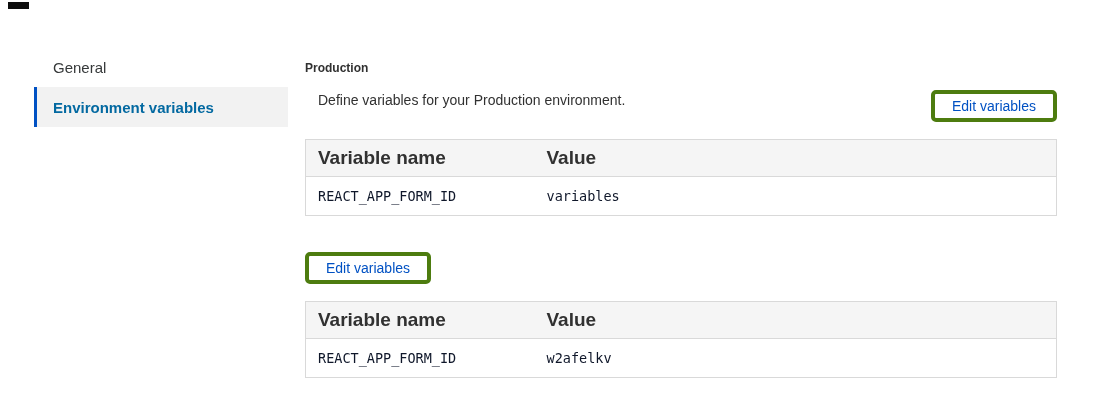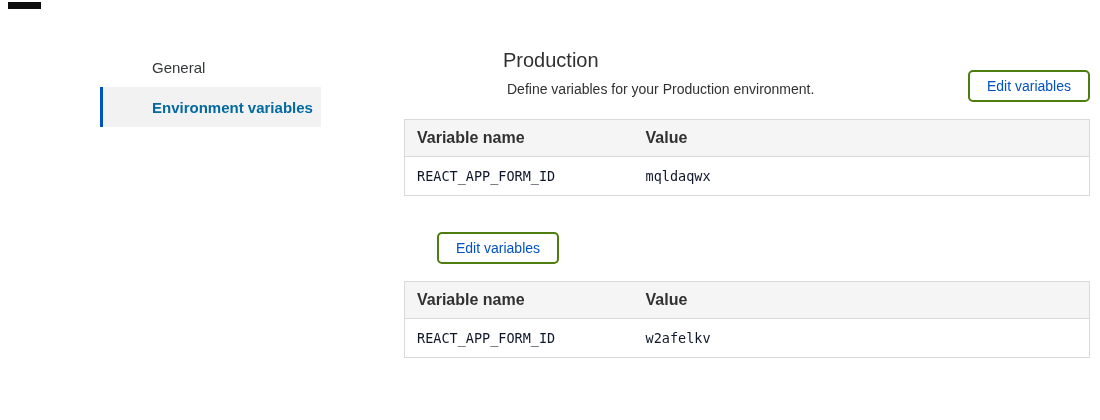--- a/index.html
+++ b/index.html
@@ -1,15 +1,15 @@
 <!DOCTYPE html>
 <html><head>
 <meta charset="utf-8">
 <style>
-  * { box-sizing: border-box; padding-left: 33px; }
+  * { box-sizing: border-box; }
   html, body { margin: 0; padding: 0; }
   body {
     width: 1100px;
     height: 420px;
     background: #ffffff;
     font-family: "Liberation Sans", sans-serif;
     color: #313131;
     position: relative;
     overflow: hidden;
   }
@@ -51,54 +51,54 @@
     width: 752px;
     flex: none;
   }
   .section + .section { margin-top: 36px; }
   .section-head {
     display: flex;
     justify-content: space-between;
     align-items: flex-end;
   }
   .section-title {
-    font-size: 20px;
-    font-weight: 400;
+    font-size: 12px;
+    font-weight: 700;
     line-height: 20px;
-    margin: 0 0 10px 0;
+    margin: 8px 0 10px 0;
     color: #313131;
   }
   .section-desc {
     font-size: 14px;
     line-height: 18px;
-    margin: 4px;
+    margin: 13px;
     color: #313131;
   }
   .btn-outline {
     height: 32px;
     padding: 0 17px;
     background: #ffffff;
-    border: 2px solid #4d7c0f;
+    border: 4px solid #4d7c0f;
     border-radius: 5px;
     color: #0051c3;
     font-size: 14px;
     font-family: "Liberation Sans", sans-serif;
     cursor: pointer;
     white-space: nowrap;
   }
   .vars-table {
     width: 100%;
     margin-top: 17px;
     border-collapse: collapse;
     border: 1px solid #d9d9d9;
   }
   .vars-table th {
     background: #f5f5f5;
     text-align: left;
-    font-size: 16px;
+    font-size: 19px;
     font-weight: 700;
     line-height: 18px;
     color: #313131;
     padding: 9px 12px;
     border-bottom: 1px solid #d9d9d9;
   }
   .vars-table th:first-child,
   .vars-table td:first-child { width: 229px; }
   .vars-table td {
     font-family: "DejaVu Sans Mono", monospace;
@@ -138,21 +138,21 @@
       <table class="vars-table">
         <thead>
           <tr>
             <th>Variable name</th>
             <th>Value</th>
           </tr>
         </thead>
         <tbody>
           <tr>
             <td>REACT_APP_FORM_ID</td>
-            <td>mqldaqwx</td>
+            <td>variables</td>
           </tr>
         </tbody>
       </table>
     </section>
 
     <section class="section">
       <div class="section-head">
         <button class="btn-outline">Edit variables</button>
       </div>
       <table class="vars-table">

